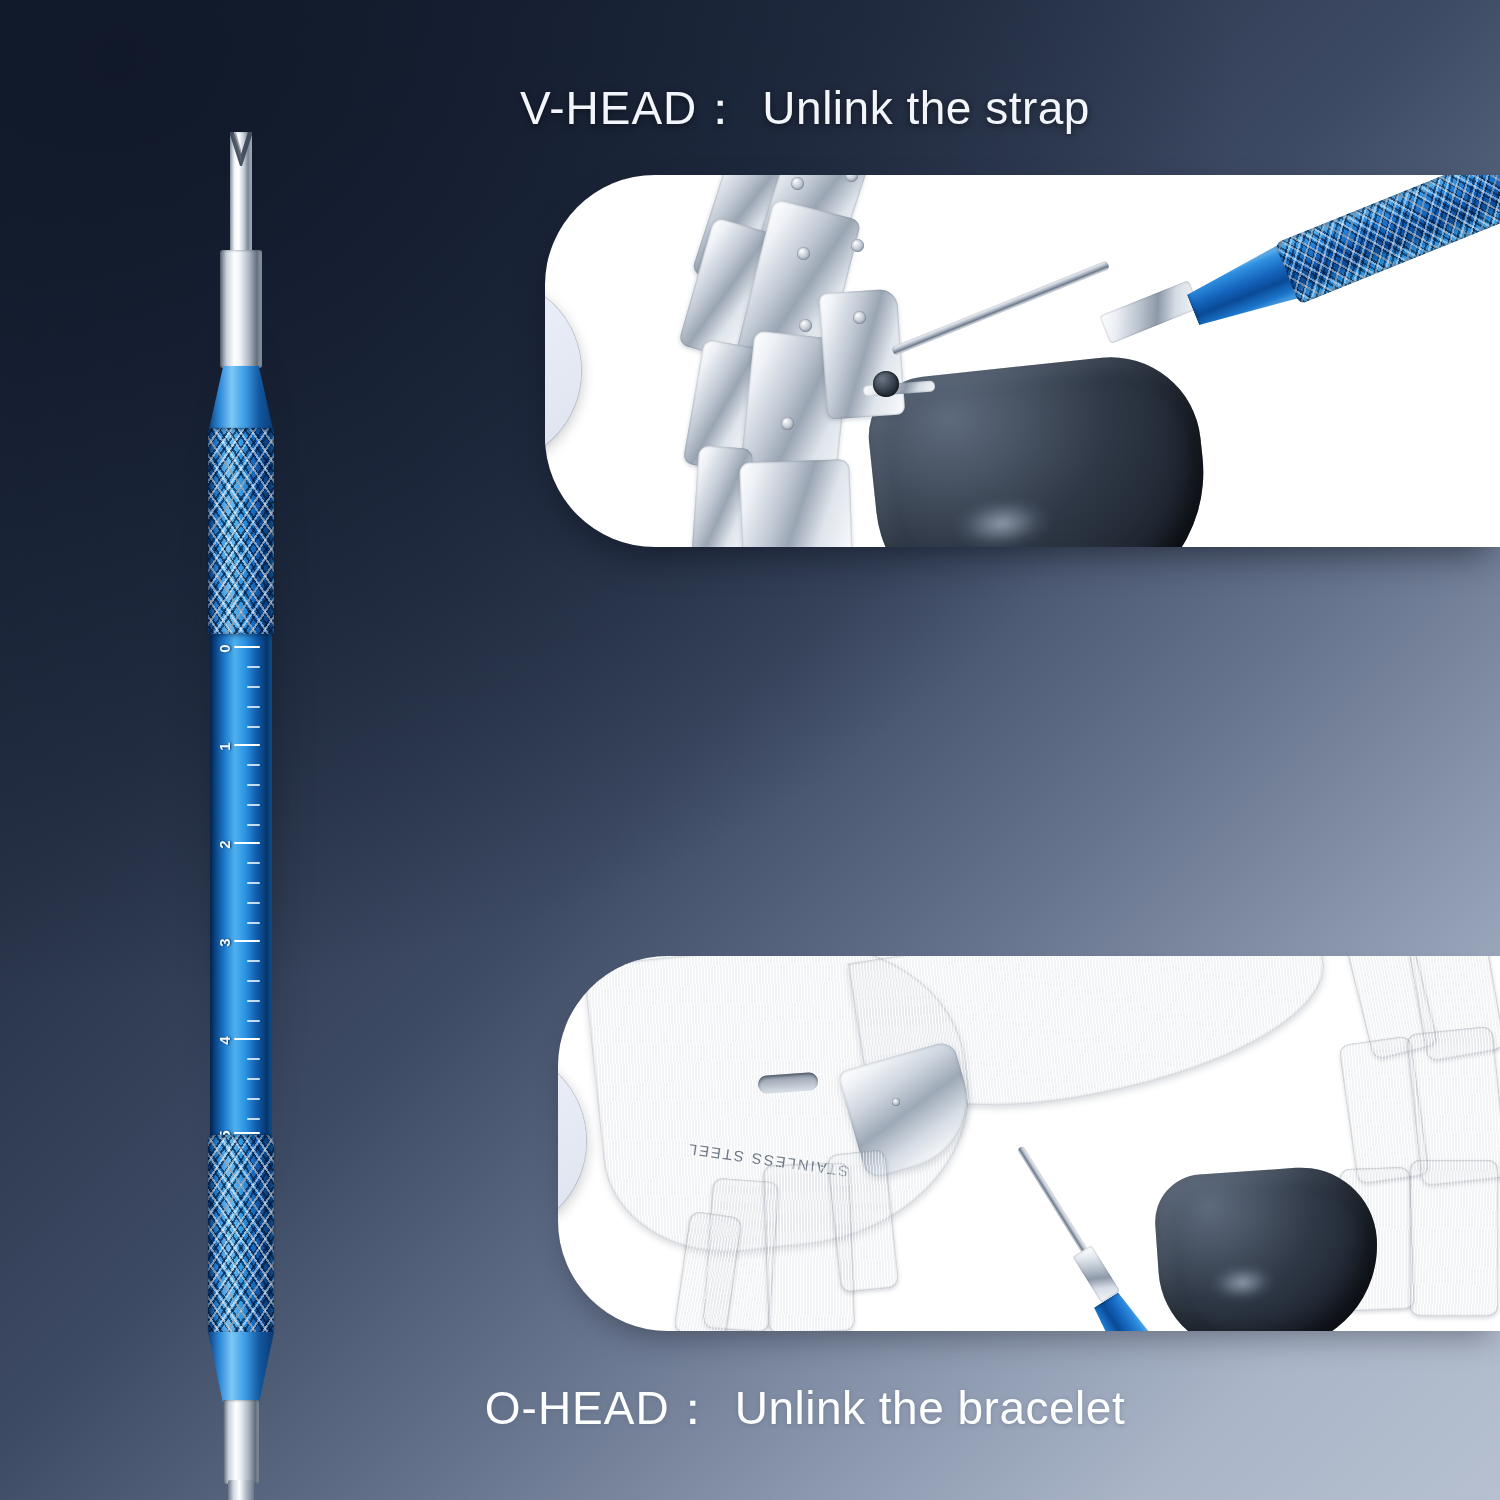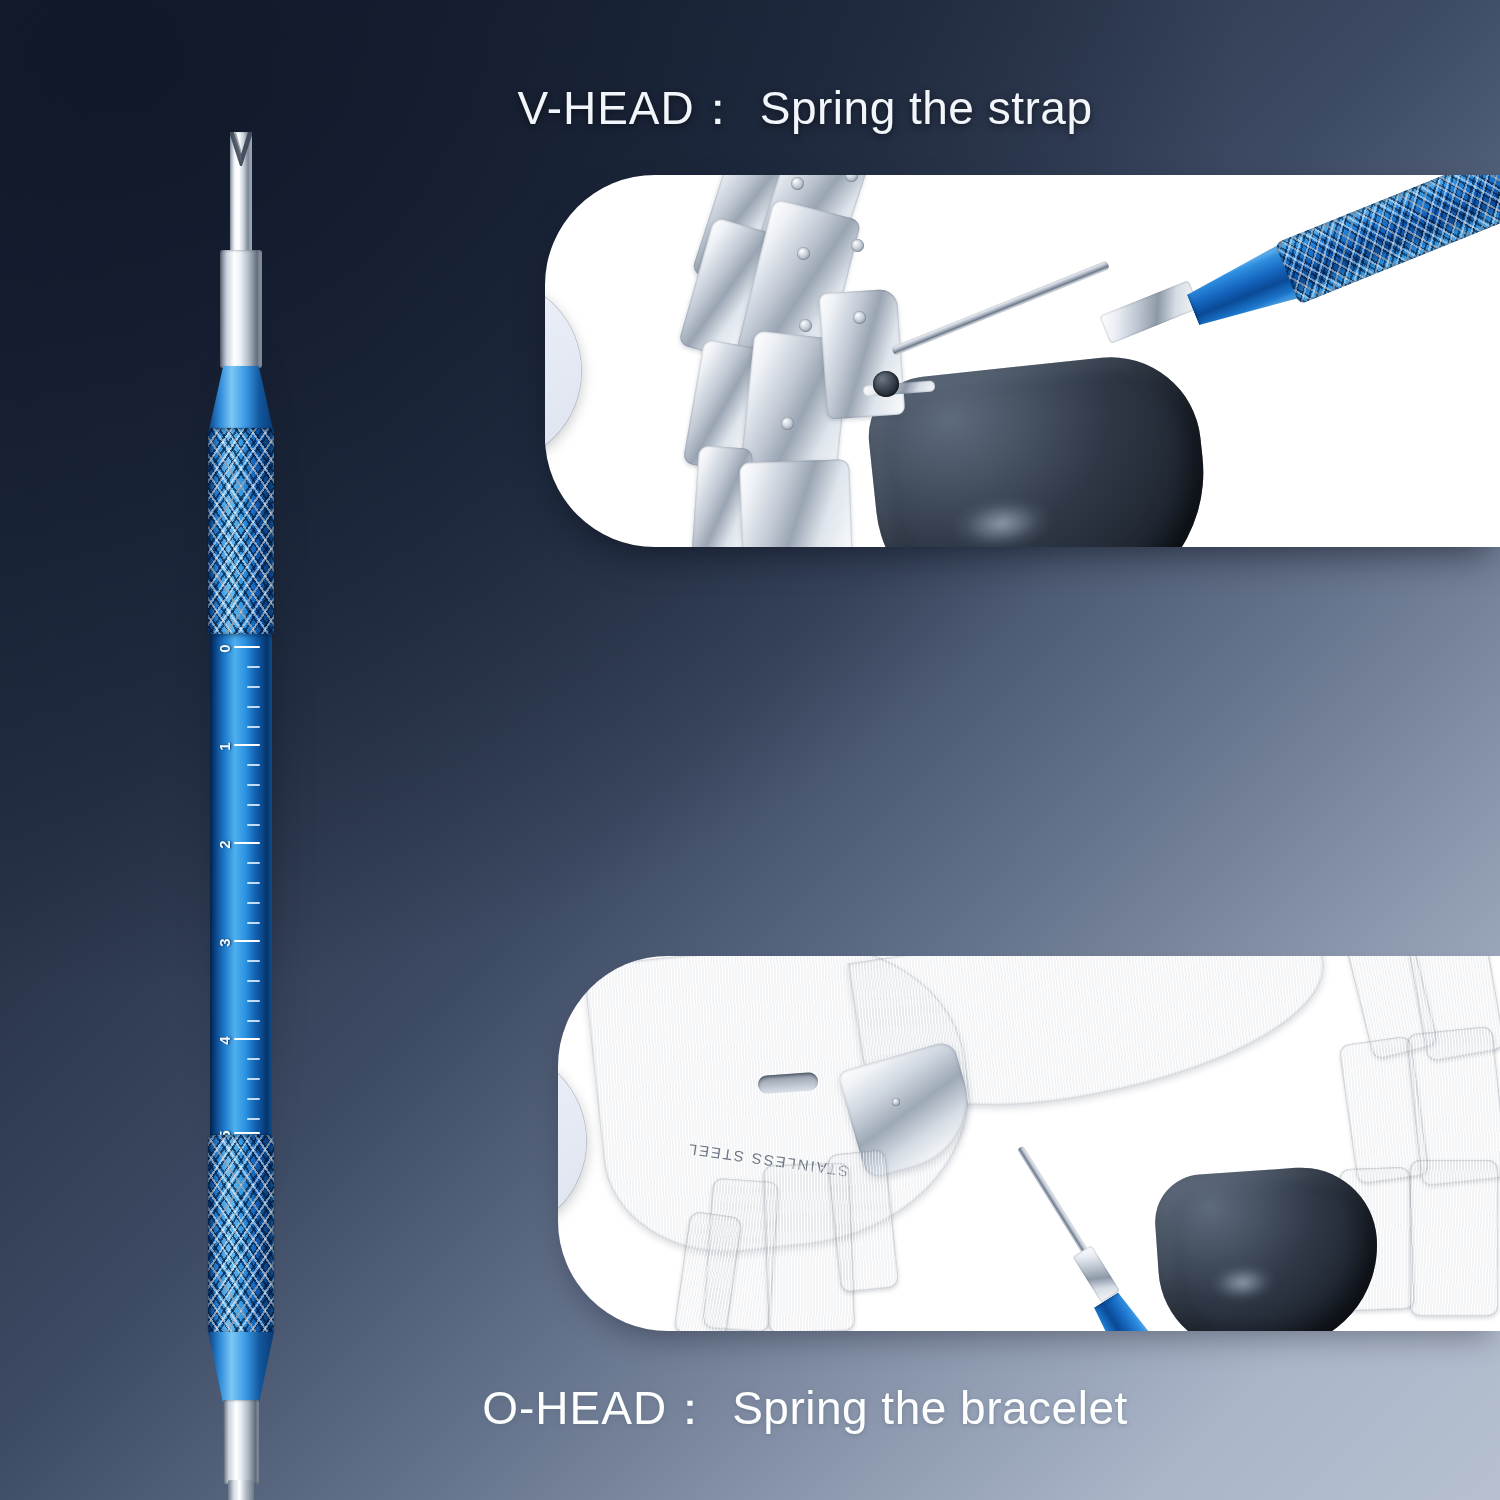--- a/index.html
+++ b/index.html
@@ -330,21 +330,21 @@
     background:radial-gradient(50% 50% at 50% 50%, rgba(6,12,24,0.38) 0%, rgba(6,12,24,0.0) 72%);
     filter:blur(14px);
   }
 </style>
 </head>
 <body>
 
 <div class="stage">
 
   <div class="caption caption-top">
-    <span class="lead">V-HEAD：</span><span class="gap"></span><span>Spring the strap</span>
+    <span class="lead">V-HEAD：</span><span class="gap"></span><span>Unlink the strap</span>
   </div>
 
   <div class="panel panel-top">
 
     <div class="watch-case"></div>
 
     <div class="link" style="left:168px; top:-40px; width:58px; height:150px; transform:rotate(18deg);"></div>
     <div class="link" style="left:226px; top:-52px; width:82px; height:168px; transform:rotate(18deg);"></div>
     <div class="link" style="left:150px; top:48px; width:62px; height:132px; transform:rotate(16deg);"></div>
     <div class="link" style="left:206px; top:32px; width:90px; height:180px; transform:rotate(14deg);"></div>
@@ -465,16 +465,16 @@
     </div>
 
     <div class="grip-b"></div>
     <div class="cone-bot"></div>
     <div class="ferrule"></div>
     <div class="ferrule2"></div>
 
   </div>
 
   <div class="caption caption-bottom">
-    <span class="lead">O-HEAD：</span><span class="gap"></span><span>Spring the bracelet</span>
+    <span class="lead">O-HEAD：</span><span class="gap"></span><span>Unlink the bracelet</span>
   </div>
 
 </div>
 
 </body></html>

